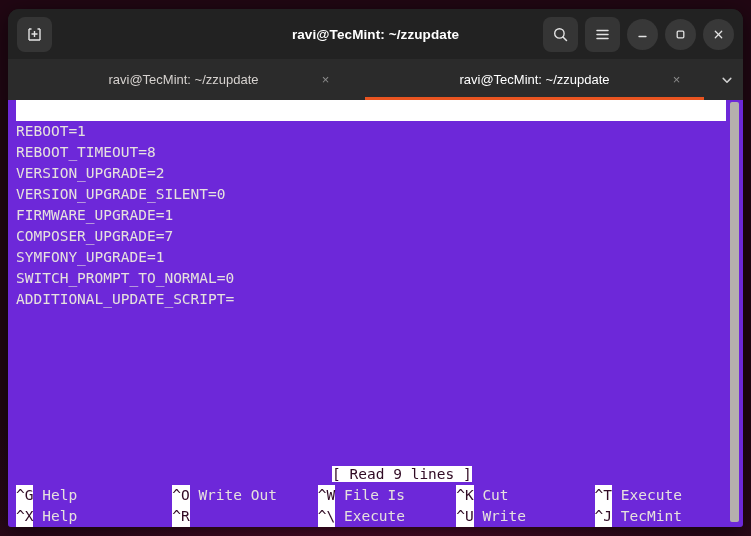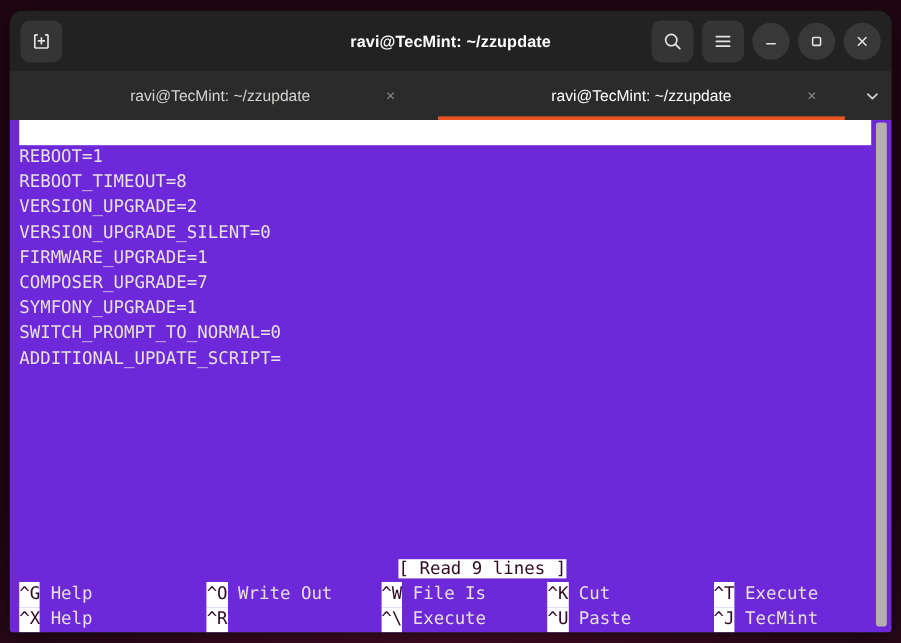--- a/index.html
+++ b/index.html
@@ -381,21 +381,21 @@
           <div class="sc-cell" style="width:22%">
             <span class="sc-key">^X</span><span class="sc-lbl"> </span><span class="sc-lbl">Help</span>
           </div>
           <div class="sc-cell" style="width:20.5%">
             <span class="sc-key">^R</span><span class="sc-lbl"> </span>
           </div>
           <div class="sc-cell" style="width:19.5%">
             <span class="sc-key">^\</span><span class="sc-lbl"> </span><span class="sc-lbl">Execute</span>
           </div>
           <div class="sc-cell" style="width:19.5%">
-            <span class="sc-key">^U</span><span class="sc-lbl"> </span><span class="sc-lbl">Paste</span>
+            <span class="sc-key">^U</span><span class="sc-lbl"> </span><span class="sc-lbl">Write</span>
           </div>
           <div class="sc-cell">
             <span class="sc-key">^J</span><span class="sc-lbl"> </span><span class="sc-lbl">TecMint</span>
           </div>
         </div>
       </div>
 
       <div id="term-scrollbar">
         <div class="thumb"></div>
       </div>

